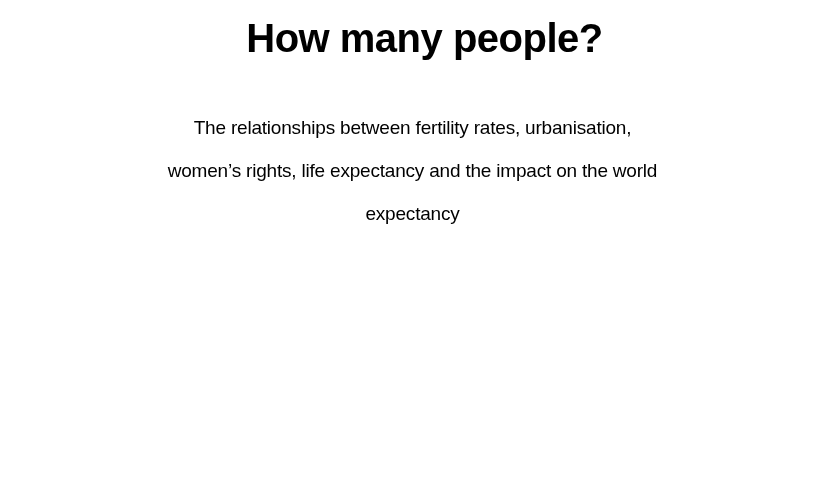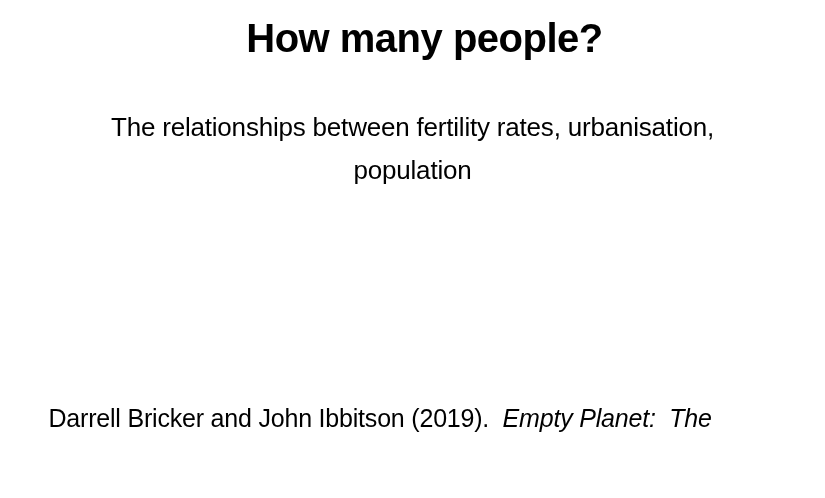--- a/index.html
+++ b/index.html
@@ -27,21 +27,21 @@
     line-height: 48px;
     font-weight: 700;
     letter-spacing: -0.5px;
   }
   .subtitle {
     position: absolute;
     top: 106px;
     left: 0;
     width: 100%;
     text-align: center;
-    font-size: 26px;
+    font-size: 19px;
     line-height: 43px;
     letter-spacing: -0.2px;
   }
   .subtitle .line {
     white-space: pre-wrap;
   }
   .citation {
     position: absolute;
     top: 358px;
     left: 8px;
@@ -66,26 +66,24 @@
 </style>
 </head>
 <body>
 
 <div class="slide">
 
   <h1 class="title">How many people?</h1>
 
   <div class="subtitle">
     <div class="line">The relationships between fertility rates, urbanisation,</div>
-    <div class="line">population</div>
+    <div class="line">women’s rights, life expectancy and the impact on the world</div>
+    <div class="line">expectancy</div>
   </div>
 
   <div class="citation">
-    <div class="cit-line">
-      <span class="seg">Darrell Bricker and John Ibbitson (2019).  </span><span class="seg italic">Empty Planet:  The</span>
-    </div>
     <div class="cit-line indented">
       
     </div>
 
   </div>
 
 </div>
 
 </body></html>

